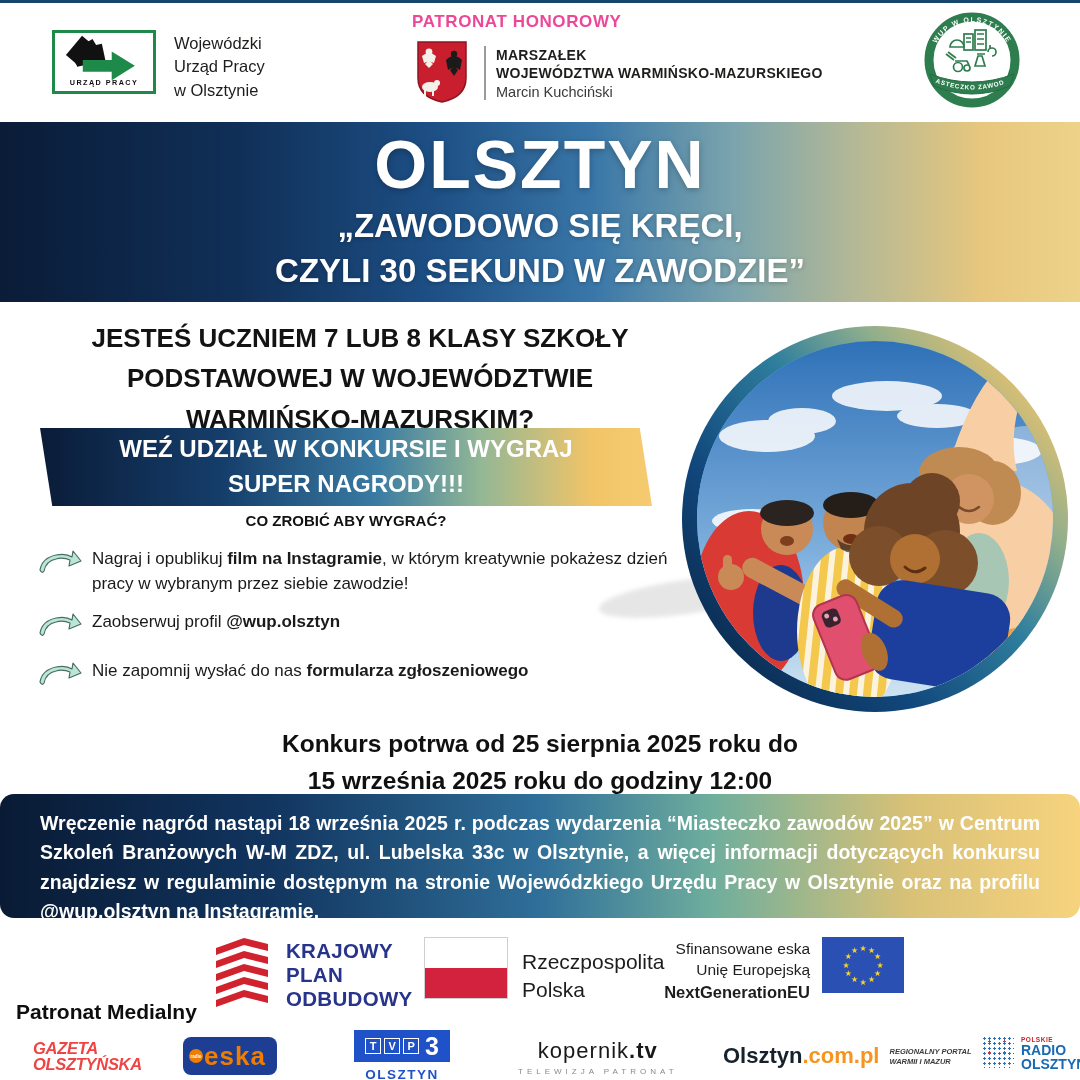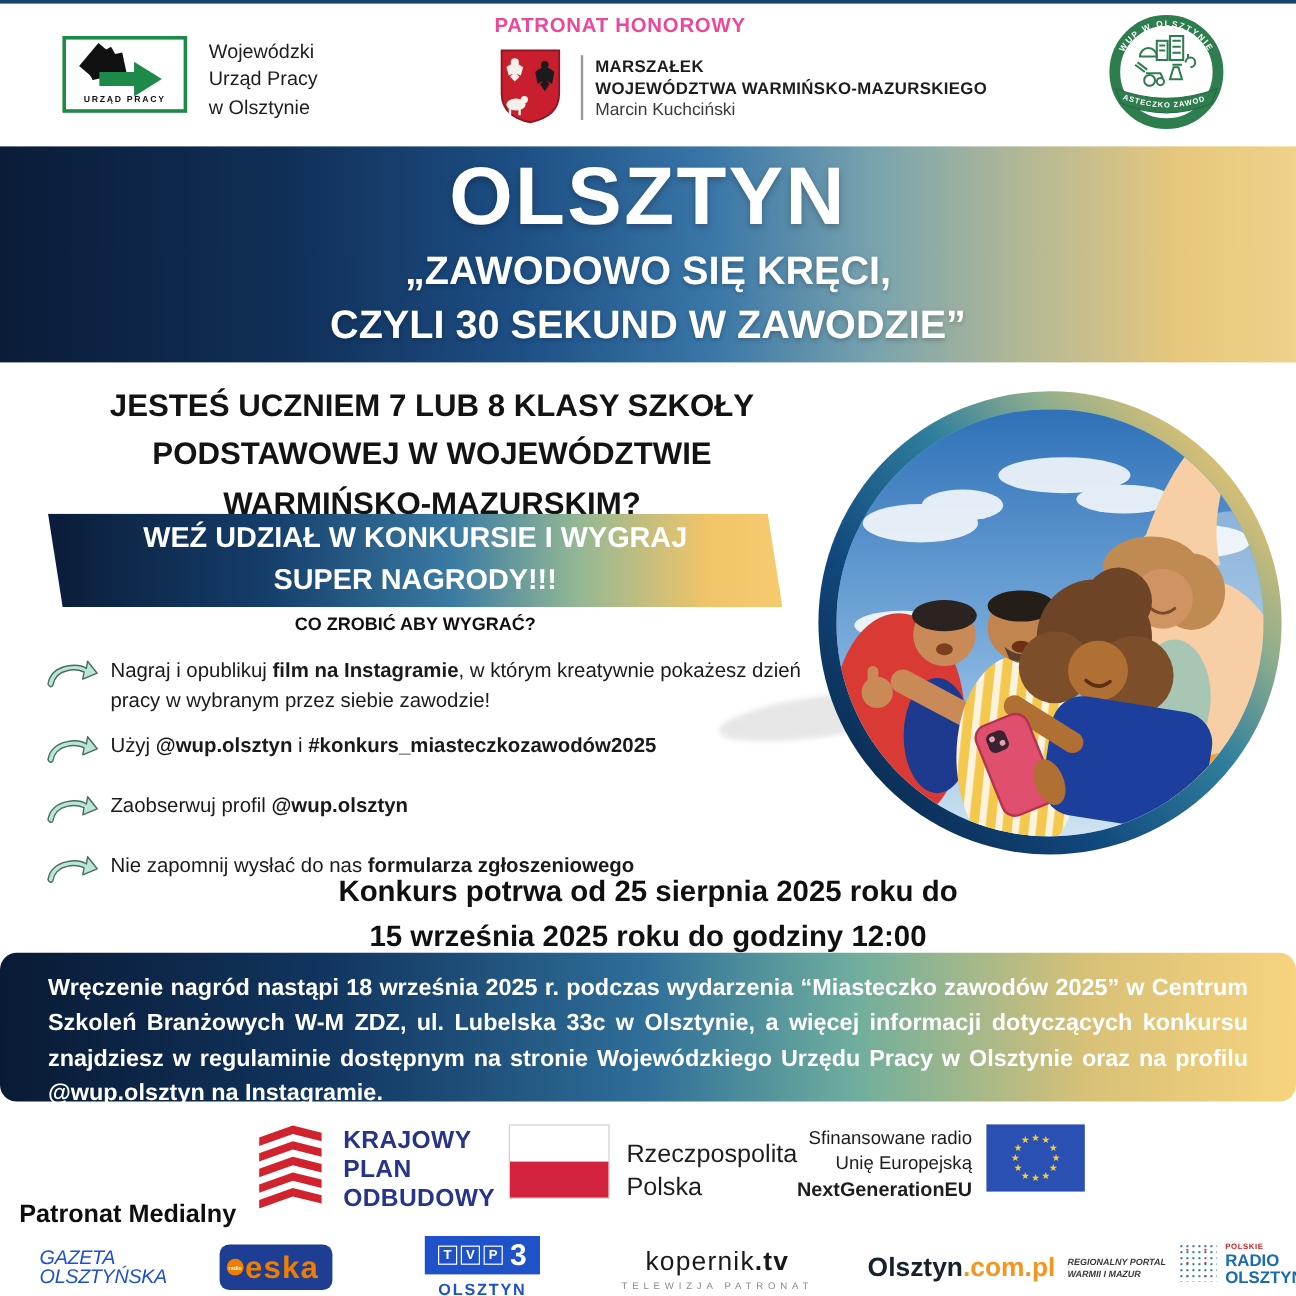--- a/index.html
+++ b/index.html
@@ -62,21 +62,21 @@
   .kpo-label { left:286px; top:939px; font-size:20.5px; font-weight:700; color:#27348b; line-height:1.18; letter-spacing:.3px; }
   .pl-flag { left:424px; top:937px; width:84px; height:62px; border:1px solid #cfcfcf; background:#fff; }
   .pl-flag .red { position:absolute; left:0; bottom:0; width:100%; height:50%; background:#d2223e; }
   .pl-label { left:522px; top:948px; font-size:21px; line-height:1.35; color:#1d1d1b; }
   .eu-label { left:646px; top:939px; width:164px; text-align:right; font-size:15.5px; line-height:1.35; color:#1d1d1b; }
   .eu-label .ngeu { font-weight:700; font-size:16.5px; }
   .eu-flag { left:822px; top:937px; width:82px; height:56px; background:#2b50b4; }
 
   
   .media-heading { left:16px; top:1000px; font-size:21px; font-weight:700; color:#0e0e0e; }
-  .gazeta { left:33px; top:1040px; font-size:16.5px; font-weight:400; font-style:italic; color:#1d4ed8; line-height:.98; letter-spacing:-.3px; }
+  .gazeta { left:33px; top:1040px; font-size:16.5px; font-weight:700; font-style:italic; color:#ef4444; line-height:.98; letter-spacing:-.3px; }
   .eska { left:183px; top:1037px; width:94px; height:38px; background:#1d3e92; border-radius:8px; display:flex; align-items:center; justify-content:center; }
   .eska .radio-tag { position:absolute; left:6px; top:12px; width:14px; height:14px; background:#ef7d00; border-radius:50%; color:#fff; font-size:4.5px; font-weight:700; display:flex; align-items:center; justify-content:center; }
   .eska .word { color:#ef7d00; font-size:26px; font-weight:800; letter-spacing:1px; padding-left:10px; }
   .tvp { left:352px; top:1030px; width:100px; text-align:center; }
   .tvp-box { width:96px; height:32px; background:#1f52c9; display:flex; align-items:center; justify-content:center; gap:3px; margin:0 auto; }
   .tvp-letter { width:16px; height:16px; border:1.5px solid #fff; color:#fff; font-size:11px; font-weight:700; display:flex; align-items:center; justify-content:center; }
   .tvp-num { color:#fff; font-size:25px; font-weight:800; margin-left:3px; }
   .tvp-city { margin-top:5px; color:#1f52c9; font-size:13.5px; font-weight:700; letter-spacing:1.5px; }
   .kopernik { left:518px; top:1038px; text-align:center; }
   .kopernik .name { font-size:22px; font-weight:300; letter-spacing:1px; color:#191919; }
@@ -196,28 +196,20 @@
   <div class="abs steps" id="steps-list">
     <div class="step">
       <div class="step-icon">
         <svg width="46" height="30" viewBox="0 0 46 30">
           <path d="M4,22 Q6,10 20,7 Q30,5 36,9 L37,3 L45,13 L33,18 L34,12 Q27,9 20,11 Q10,13 8,23 Q6,26 4,22 Z" fill="#b9e6d6" stroke="#4a6d63" stroke-width="1.2" stroke-linejoin="round"></path>
         </svg>
       </div>
       <div class="step-text">Nagraj i opublikuj <b>film na Instagramie</b>, w którym kreatywnie pokażesz dzień pracy w wybranym przez siebie zawodzie!</div>
     </div>
 
-    <div class="step">
-      <div class="step-icon">
-        <svg width="46" height="30" viewBox="0 0 46 30">
-          <path d="M4,22 Q6,10 20,7 Q30,5 36,9 L37,3 L45,13 L33,18 L34,12 Q27,9 20,11 Q10,13 8,23 Q6,26 4,22 Z" fill="#b9e6d6" stroke="#4a6d63" stroke-width="1.2" stroke-linejoin="round"></path>
-        </svg>
-      </div>
-      <div class="step-text">Użyj <b>@wup.olsztyn</b> i <b>#konkurs_miasteczkozawodów2025</b></div>
-    </div>
 
     <div class="step">
       <div class="step-icon">
         <svg width="46" height="30" viewBox="0 0 46 30">
           <path d="M4,22 Q6,10 20,7 Q30,5 36,9 L37,3 L45,13 L33,18 L34,12 Q27,9 20,11 Q10,13 8,23 Q6,26 4,22 Z" fill="#b9e6d6" stroke="#4a6d63" stroke-width="1.2" stroke-linejoin="round"></path>
         </svg>
       </div>
       <div class="step-text">Zaobserwuj profil <b>@wup.olsztyn</b></div>
     </div>
 
@@ -332,21 +324,21 @@
 PLAN
 ODBUDOWY</div>
 
   <div class="abs pl-flag">
       <div class="red"></div>
     </div>
   <div class="abs pl-label pre">Rzeczpospolita
 Polska</div>
 
   <div class="abs eu-label">
-    <div>Sfinansowane radio</div>
+    <div>Sfinansowane eska</div>
     <div>Unię Europejską</div>
     <div class="ngeu">NextGenerationEU</div>
   </div>
   <div class="abs eu-flag">
     <svg id="eu-stars-svg" width="82" height="56" viewBox="0 0 82 56">
         <text x="41.0" y="11.0" font-size="8" fill="#f8d12e" text-anchor="middle" dominant-baseline="central">★</text>
         <text x="49.5" y="13.3" font-size="8" fill="#f8d12e" text-anchor="middle" dominant-baseline="central">★</text>
         <text x="55.7" y="19.5" font-size="8" fill="#f8d12e" text-anchor="middle" dominant-baseline="central">★</text>
         <text x="58.0" y="28.0" font-size="8" fill="#f8d12e" text-anchor="middle" dominant-baseline="central">★</text>
         <text x="55.7" y="36.5" font-size="8" fill="#f8d12e" text-anchor="middle" dominant-baseline="central">★</text>

